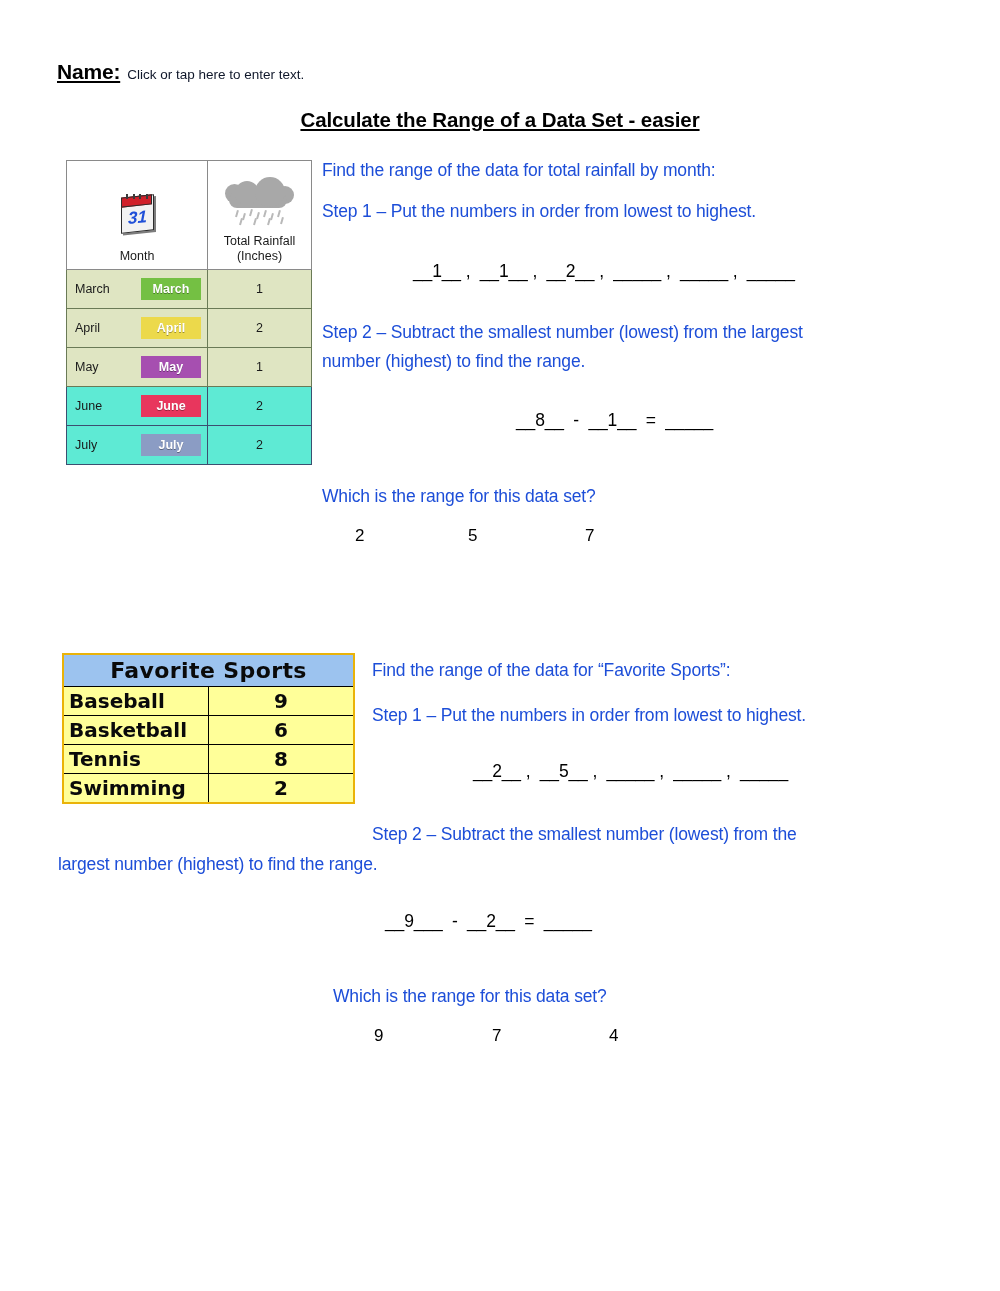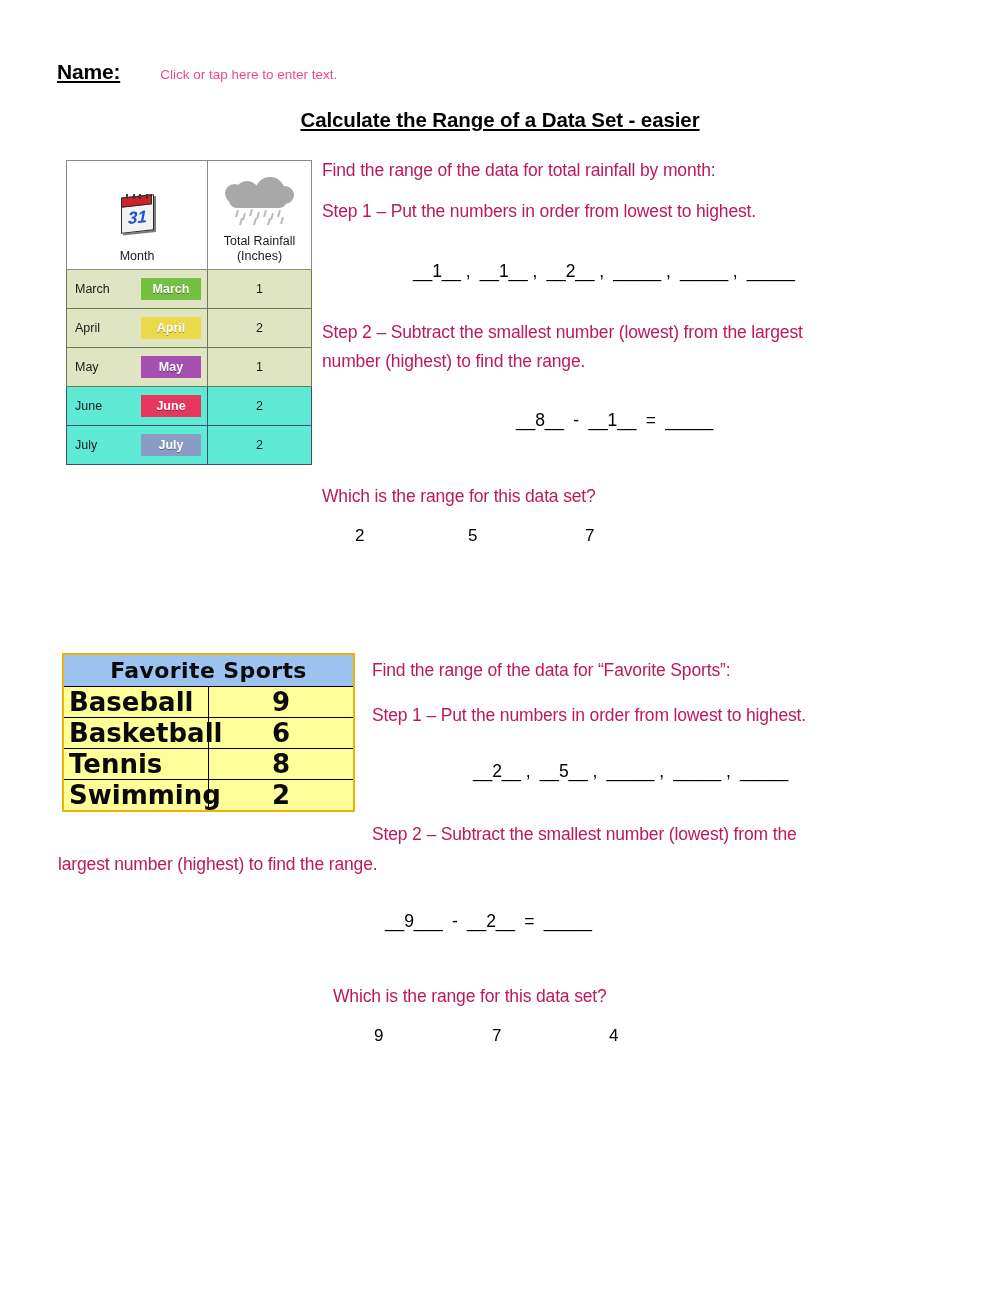--- a/index.html
+++ b/index.html
@@ -16,31 +16,30 @@
     overflow: hidden;
   }
 
   
   .name-row {
     position: absolute;
     left: 57px;
     top: 60px;
     display: flex;
     align-items: baseline;
-    gap: 33px;
   }
   .name-label {
     font-size: 21px;
     font-weight: bold;
     text-decoration: underline;
     letter-spacing: -0.2px;
   }
   .name-placeholder {
     font-size: 13.5px;
-    color: #ec4899;
+    color: #0f172a;
     margin-left: 7px;
   }
 
   
   .doc-title {
     position: absolute;
     left: 0;
     top: 108px;
     width: 1000px;
     text-align: center;
@@ -200,21 +199,21 @@
     text-shadow: 0 1px 0 rgba(0,0,0,.35);
     box-sizing: border-box;
   }
 
   
   .p {
     position: absolute;
     font-size: 17.5px;
     line-height: 29px;
     letter-spacing: -0.15px;
-    color: #be185d;
+    color: #1d4ed8;
   }
   .blankline {
     position: absolute;
     font-size: 17.5px;
     letter-spacing: -0.15px;
     white-space: pre;
   }
   .ans-row {
     position: absolute;
     font-size: 17px;
@@ -227,21 +226,21 @@
     left: 62px;
     top: 653px;
     width: 293px;
     border-collapse: collapse;
     table-layout: fixed;
     border: 2px solid #eab308;
   }
   .sports-table td {
     border: 1.5px solid #000000;
     font-family: "DejaVu Sans", sans-serif;
-    font-size: 26px;
+    font-size: 20px;
     font-weight: bold;
     color: #0a0a0a;
     padding: 0 0 0 5px;
     height: 28px;
   }
   .sports-head td {
     background: #9cc3ef;
     text-align: center;
     font-size: 22px;
     padding: 0;

